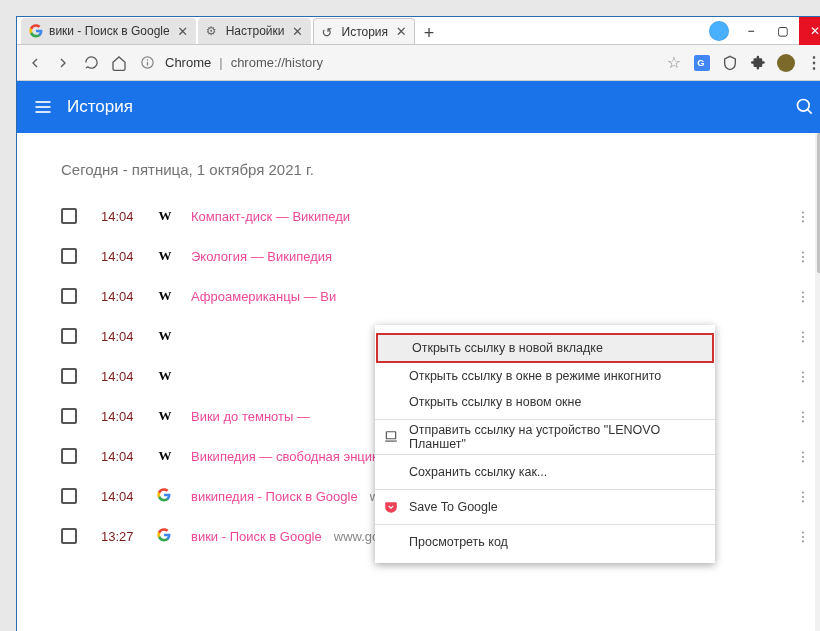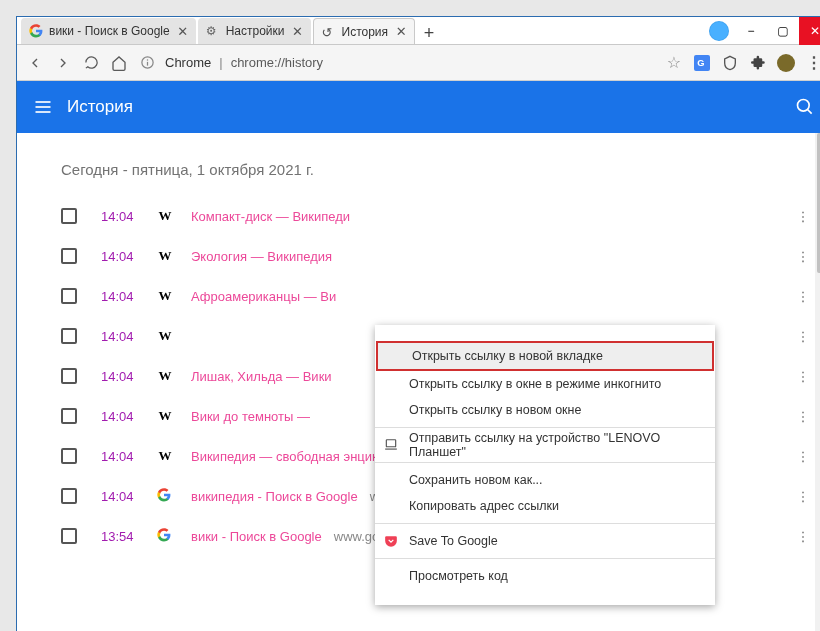--- a/index.html
+++ b/index.html
@@ -35,33 +35,33 @@
 .content { flex:1; display:flex; flex-direction:column; overflow:hidden; position:relative; }
 .blue-header { height: 52px; background:#1a73e8; display:flex; align-items:center; padding: 0 16px; color:#fff; gap: 14px; }
 .hamburger { width:20px; height:20px; }
 .page-title { font-size:17px; font-weight:400; flex:1; }
 .search-icon { width:20px; height:20px; }
 
 .scroll-area { flex:1; background:#fff; overflow-y:auto; position:relative; }
 .date-header { padding: 28px 44px 18px; font-size:15px; color:#737373; }
 .hist-row { display:flex; align-items:center; height:40px; padding: 0 18px 0 44px; font-size:13px; }
 .hist-row .chk { width:16px; height:16px; border:2px solid #555; border-radius:2px; margin-right:24px; flex-shrink:0; }
-.hist-row .time { width:50px; color:#a21caf; flex-shrink:0; }
+.hist-row .time { width:50px; color:#7f1d1d; flex-shrink:0; }
 .hist-row .hicon { width:16px; height:16px; margin: 0 18px 0 6px; flex-shrink:0; }
 .hist-row .title { color:#ec4899; white-space:nowrap; overflow:hidden; text-overflow:ellipsis; }
 .hist-row .domain { color:#888; margin-left:12px; white-space:nowrap; }
 .hist-row .spacer { flex:1; }
 .hist-row .more { width:20px; height:20px; display:flex; align-items:center; justify-content:center; color:#666; }
 
 
 .fake-scroll { position:absolute; right:0; top:0; bottom:0; width:16px; background:#f1f1f1; }
 .fake-scroll .thumb { position:absolute; left:2px; right:2px; top:0; height:140px; background:#c1c1c1; border-radius:2px; }
 
 
-.ctx-menu { position:absolute; left:358px; top:244px; width:340px; background:#fff; box-shadow:0 2px 8px rgba(0,0,0,0.35); font-size:12.5px; color:#333; z-index:100; padding:16px 0; }
+.ctx-menu { position:absolute; left:358px; top:244px; width:340px; background:#fff; box-shadow:0 2px 8px rgba(0,0,0,0.35); font-size:12.5px; color:#333; z-index:100; padding:8px 0; }
 .ctx-item { height:26px; display:flex; align-items:center; padding: 0 12px 0 34px; position:relative; }
 .ctx-item.highlighted { background:#eee; border:2px solid #d03030; margin:0 1px; height:30px; }
 .ctx-sep { height:1px; background:#ddd; margin: 4px 0; }
 .ctx-icon { position:absolute; left:8px; width:16px; height:16px; display:flex; align-items:center; justify-content:center; font-size:13px; }
 
 
 .w-icon { font-family: Georgia, serif; font-weight:700; font-size:13px; color:#000; text-align:center; line-height:16px; }
 
 .g-icon svg { width:14px;height:14px; }
 </style>
@@ -209,21 +209,20 @@
             <div class="chk"></div>
             <div class="time">14:04</div>
             <div class="hicon w-icon">W</div>
             <div class="spacer"></div>
             <div class="more">⋮</div>
           </div>
           <div class="hist-row">
             <div class="chk"></div>
             <div class="time">14:04</div>
             <div class="hicon w-icon">W</div>
-            <div class="title">Лишак, Хильда — Вики</div>
             <div class="spacer"></div>
             <div class="more">⋮</div>
           </div>
           <div class="hist-row">
             <div class="chk"></div>
             <div class="time">14:04</div>
             <div class="hicon w-icon">W</div>
             <div class="title">Вики до темноты —</div>
             <div class="spacer"></div>
             <div class="more">⋮</div>
@@ -246,21 +245,21 @@
                 <path fill="#FBBC05" d="M5.6 13.8c-.2-.7-.4-1.4-.4-2.2s.1-1.5.4-2.2V6.5H1.8C1 8.1.5 9.9.5 11.6s.5 3.5 1.3 5.1l3.8-2.9z"></path>
                 <path fill="#EA4335" d="M12 4.9c1.7 0 3.2.6 4.4 1.7l3.3-3.3C17.7 1.5 15.1.5 12 .5 7.5.5 3.7 3.1 1.8 6.5l3.8 2.9C6.5 6.9 9 4.9 12 4.9z"></path>
               </svg></div>
             <div class="title">википедия - Поиск в Google</div>
             <div class="domain">www.google.com</div>
             <div class="spacer"></div>
             <div class="more">⋮</div>
           </div>
           <div class="hist-row">
             <div class="chk"></div>
-            <div class="time">13:54</div>
+            <div class="time">13:27</div>
             <div class="hicon g-icon"><svg viewBox="0 0 24 24">
                 <path fill="#4285F4" d="M23 12.2c0-.8-.1-1.5-.2-2.2H12v4.2h6.2c-.3 1.4-1.1 2.6-2.3 3.4v2.8h3.7C21.8 18.4 23 15.6 23 12.2z"></path>
                 <path fill="#34A853" d="M12 23c3.1 0 5.7-1 7.6-2.8l-3.7-2.8c-1 .7-2.3 1.1-3.9 1.1-3 0-5.5-2-6.4-4.7H1.8v2.9C3.7 20.4 7.5 23 12 23z"></path>
                 <path fill="#FBBC05" d="M5.6 13.8c-.2-.7-.4-1.4-.4-2.2s.1-1.5.4-2.2V6.5H1.8C1 8.1.5 9.9.5 11.6s.5 3.5 1.3 5.1l3.8-2.9z"></path>
                 <path fill="#EA4335" d="M12 4.9c1.7 0 3.2.6 4.4 1.7l3.3-3.3C17.7 1.5 15.1.5 12 .5 7.5.5 3.7 3.1 1.8 6.5l3.8 2.9C6.5 6.9 9 4.9 12 4.9z"></path>
               </svg></div>
             <div class="title">вики - Поиск в Google</div>
             <div class="domain">www.google.com</div>
             <div class="spacer"></div>
             <div class="more">⋮</div>
@@ -286,24 +285,21 @@
           <span class="ctx-icon">
             <svg width="14" height="14" viewBox="0 0 24 24" fill="none" stroke="#555" stroke-width="2">
               <rect x="4" y="3" width="16" height="12" rx="1"></rect>
               <line x1="2" y1="19" x2="22" y2="19"></line>
             </svg>
           </span>
           <span>Отправить ссылку на устройство "LENOVO Планшет"</span>
         </div>
         <div class="ctx-sep"></div>
         <div class="ctx-item">
-          <span>Сохранить новом как...</span>
-        </div>
-        <div class="ctx-item">
-          <span>Копировать адрес ссылки</span>
+          <span>Сохранить ссылку как...</span>
         </div>
         <div class="ctx-sep"></div>
         <div class="ctx-item">
           <span class="ctx-icon">
             <svg width="14" height="14" viewBox="0 0 24 24" fill="#ef4056">
               <path d="M4 4h16a2 2 0 0 1 2 2v6a10 10 0 0 1-20 0V6a2 2 0 0 1 2-2z"></path>
               <polyline points="8 10 12 14 16 10" fill="none" stroke="#fff" stroke-width="2"></polyline>
             </svg>
           </span>
           <span>Save To Google</span>

